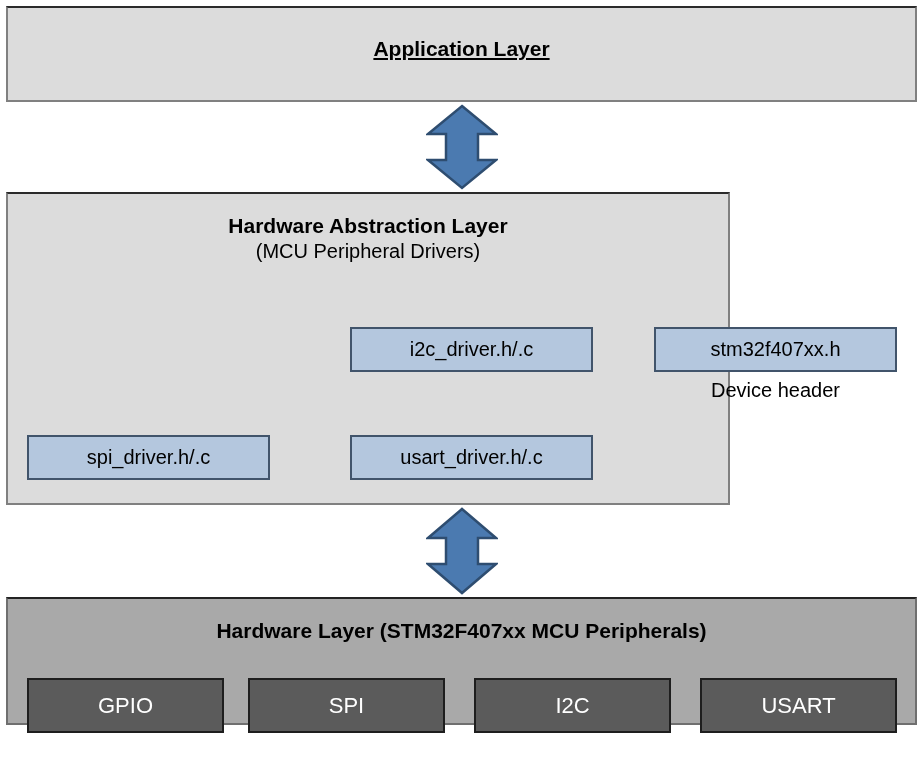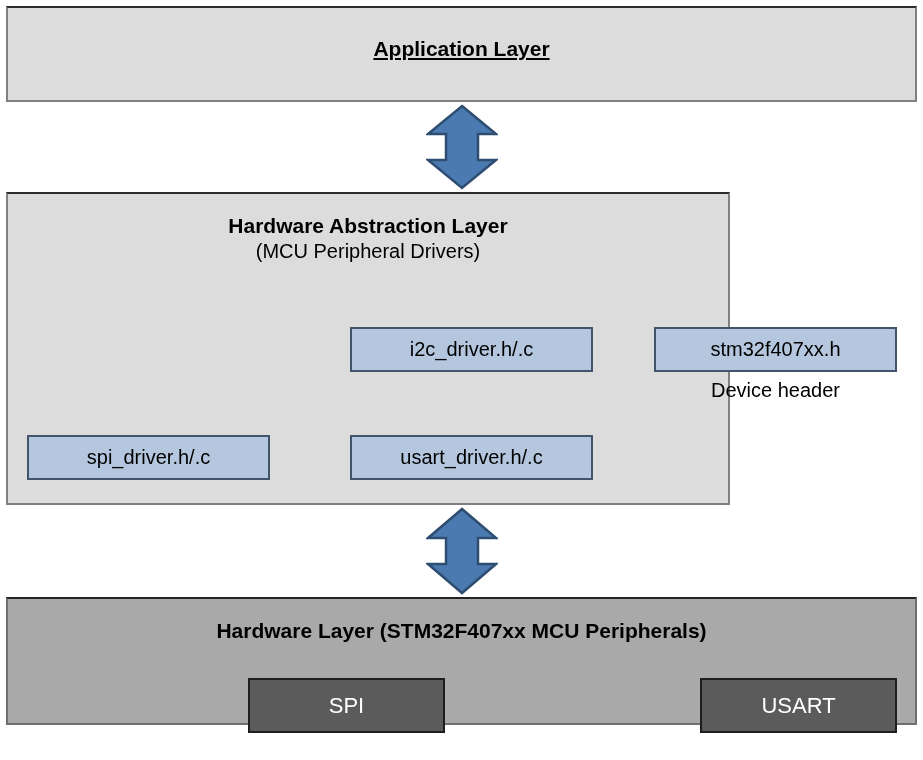--- a/index.html
+++ b/index.html
@@ -173,20 +173,22 @@
 
   <div class="arrow" id="arrow-bottom">
     <svg viewBox="0 0 72 88" preserveAspectRatio="none" aria-hidden="true">
       <polygon points="36,2 70,31 52,31 52,57 70,57 36,86 2,57 20,57 20,31 2,31" fill="#4b7ab0" stroke="#2e4d70" stroke-width="2.5" stroke-linejoin="miter"></polygon>
     </svg>
   </div>
 
   <div class="layer layer-mid" id="hw-layer">
     <div class="layer-heading">Hardware Layer (STM32F407xx MCU Peripherals)</div>
 
+    <div class="periph-box" id="per-0">GPIO</div>
 
     <div class="periph-box" id="per-1">SPI</div>
 
+    <div class="periph-box" id="per-2">I2C</div>
 
     <div class="periph-box" id="per-3">USART</div>
   </div>
 
 </div>
 
 </body></html>

